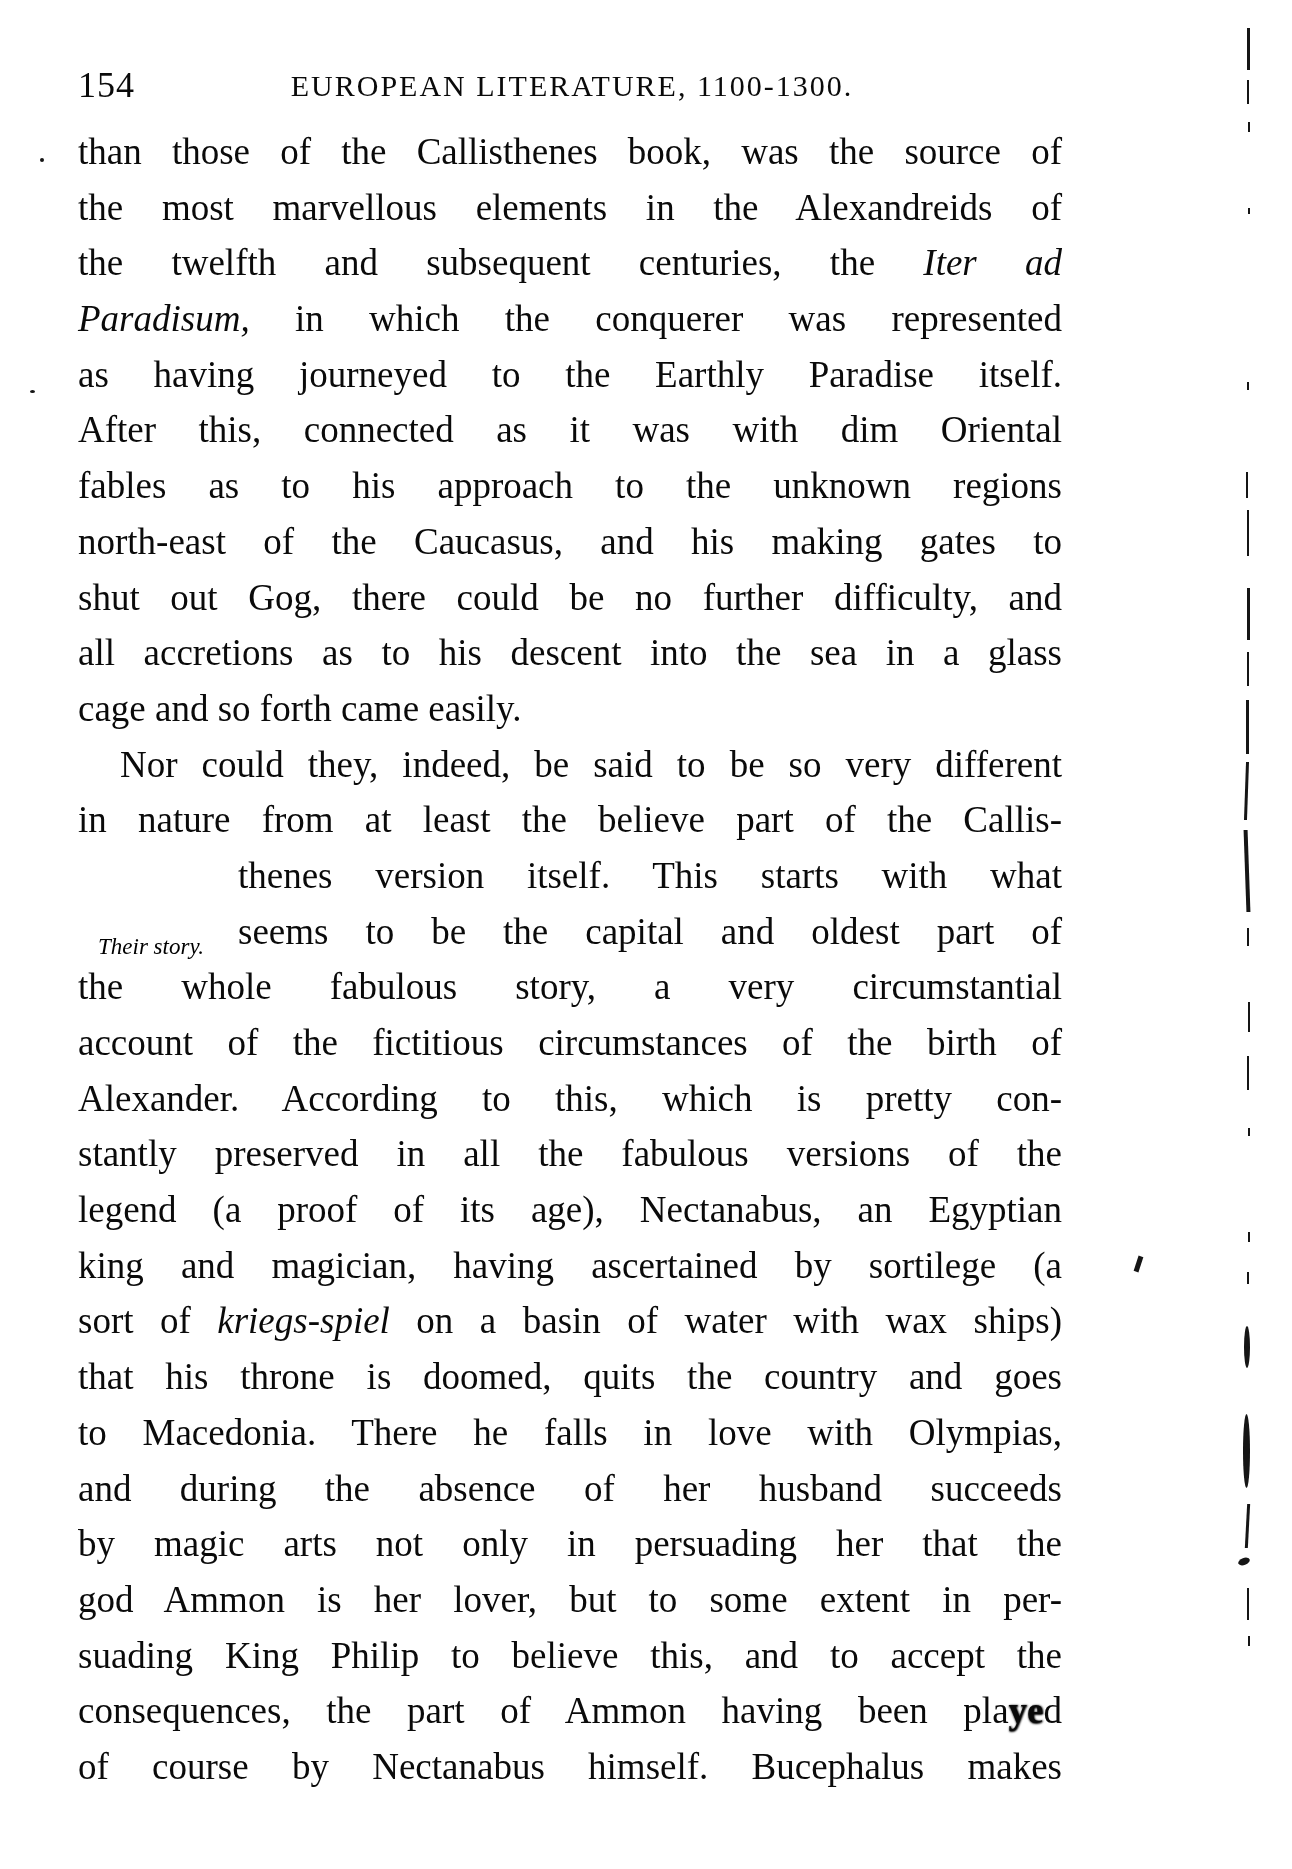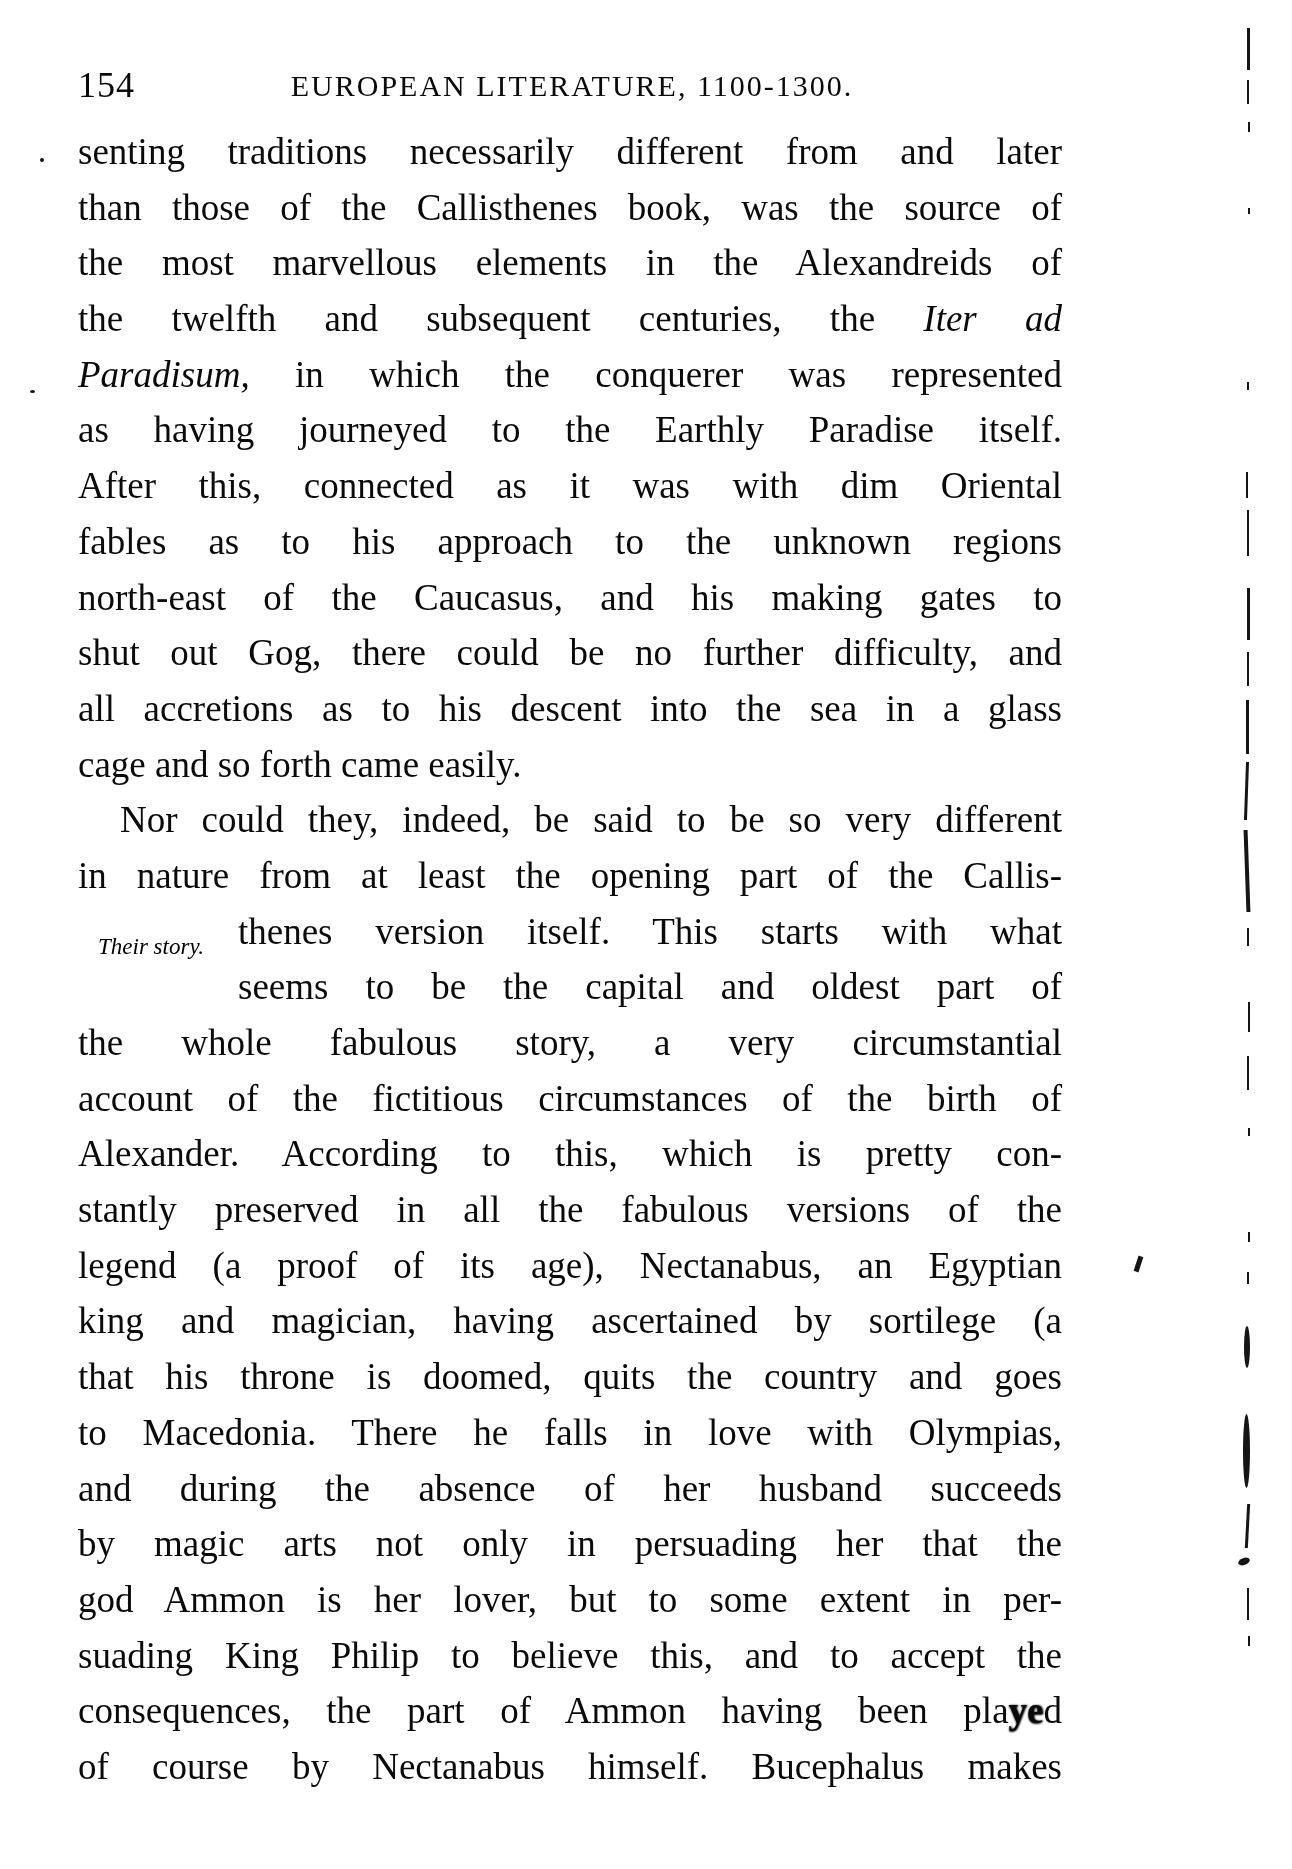--- a/index.html
+++ b/index.html
@@ -51,42 +51,42 @@
 
 <div class="page">
   <div class="header-row">
     <span class="page-number">154</span>
     <span class="running-title">EUROPEAN LITERATURE, 1100-1300.</span>
   </div>
 
   <div class="sidenote">Their story.</div>
 
   <div class="text-block">
-      <div class="line"><span>senting traditions necessarily different from and later</span></div>
       <div class="line"><span>than those of the Callisthenes book, was the source of</span></div>
       <div class="line"><span>the most marvellous elements in the Alexandreids of</span></div>
       <div class="line"><span>the twelfth and subsequent centuries, the </span><i>Iter ad</i></div>
       <div class="line"><i>Paradisum,</i><span> in which the conquerer was represented</span></div>
       <div class="line"><span>as having journeyed to the Earthly Paradise itself.</span></div>
       <div class="line"><span>After this, connected as it was with dim Oriental</span></div>
       <div class="line"><span>fables as to his approach to the unknown regions</span></div>
       <div class="line"><span>north-east of the Caucasus, and his making gates to</span></div>
       <div class="line"><span>shut out Gog, there could be no further difficulty, and</span></div>
       <div class="line"><span>all accretions as to his descent into the sea in a glass</span></div>
       <div class="line last-line"><span>cage and so forth came easily.</span></div>
       <div class="line para-indent"><span>Nor could they, indeed, be said to be so very different</span></div>
-      <div class="line"><span>in nature from at least the opening part of the Callis-</span></div>
+      <div class="line"><span>in nature from at least the believe part of the Callis-</span></div>
       <div class="line block-indent"><span>thenes version itself. This starts with what</span></div>
       <div class="line block-indent"><span>seems to be the capital and oldest part of</span></div>
       <div class="line"><span>the whole fabulous story, a very circumstantial</span></div>
       <div class="line"><span>account of the fictitious circumstances of the birth of</span></div>
       <div class="line"><span>Alexander. According to this, which is pretty con-</span></div>
       <div class="line"><span>stantly preserved in all the fabulous versions of the</span></div>
       <div class="line"><span>legend (a proof of its age), Nectanabus, an Egyptian</span></div>
       <div class="line"><span>king and magician, having ascertained by sortilege (a</span></div>
+      <div class="line"><span>sort of </span><i>kriegs-spiel</i><span> on a basin of water with wax ships)</span></div>
       <div class="line"><span>that his throne is doomed, quits the country and goes</span></div>
       <div class="line"><span>to Macedonia. There he falls in love with Olympias,</span></div>
       <div class="line"><span>and during the absence of her husband succeeds</span></div>
       <div class="line"><span>by magic arts not only in persuading her that the</span></div>
       <div class="line"><span>god Ammon is her lover, but to some extent in per-</span></div>
       <div class="line"><span>suading King Philip to believe this, and to accept the</span></div>
       <div class="line"><span>consequences, the part of Ammon having been pla</span><span class="smudge">ye</span><span>d</span></div>
       <div class="line"><span>of course by Nectanabus himself. Bucephalus makes</span></div>
     </div>
 

